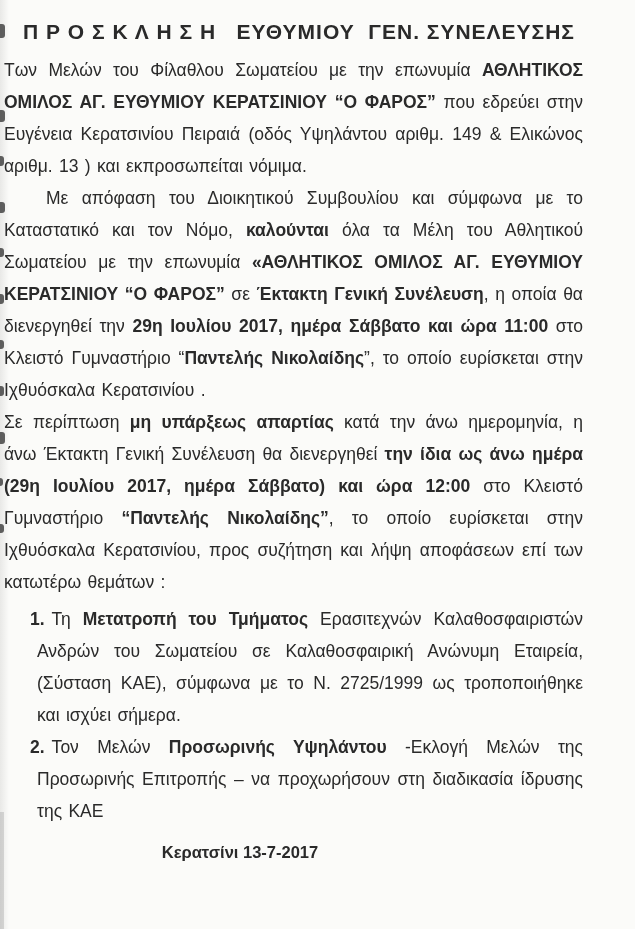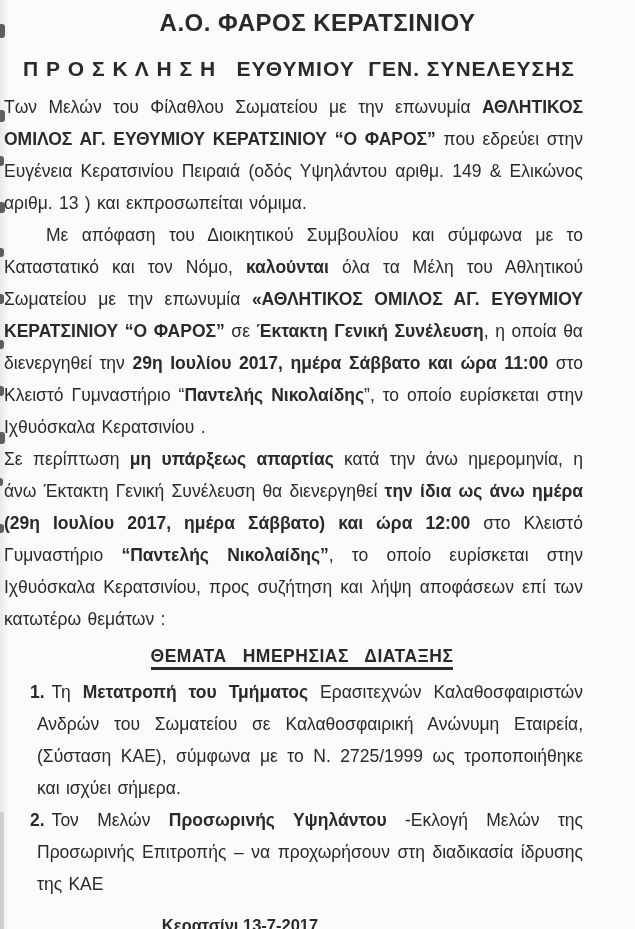--- a/index.html
+++ b/index.html
@@ -93,33 +93,29 @@
   <i class="artifact" style="top:202px;height:11px;width:5px"></i>
   <i class="artifact" style="top:248px;height:9px;width:4px"></i>
   <i class="artifact" style="top:294px;height:10px;width:4px"></i>
   <i class="artifact" style="top:340px;height:9px;width:4px"></i>
   <i class="artifact" style="top:386px;height:10px;width:4px"></i>
   <i class="artifact" style="top:432px;height:12px;width:5px"></i>
   <i class="artifact" style="top:478px;height:8px;width:3px"></i>
   <i class="artifact" style="top:524px;height:9px;width:4px"></i>
   <i class="artifact light" style="top:812px;height:117px;width:4px"></i>
 
-  <h1 class="title">Α.Ο. ΦΑΡΟΣ ΚΕΡΑΤΣΙΝΙΟΥ</h1>
 
   <h2 class="subtitle">Π Ρ Ο Σ Κ Λ Η Σ Η   ΕΥΘΥΜΙΟΥ  ΓΕΝ. ΣΥΝΕΛΕΥΣΗΣ</h2>
 
   <div class="bodytext">
     <p class="para"><span>Των Μελών του Φίλαθλου  Σωματείου  με την επωνυμία </span><span class="b">ΑΘΛΗΤΙΚΟΣ ΟΜΙΛΟΣ ΑΓ. ΕΥΘΥΜΙΟΥ ΚΕΡΑΤΣΙΝΙΟΥ  “Ο ΦΑΡΟΣ”</span><span>  που εδρεύει στην Ευγένεια Κερατσινίου Πειραιά (οδός Υψηλάντου αριθμ. 149 &amp; Ελικώνος αριθμ. 13 )  και εκπροσωπείται νόμιμα.</span></p>
     <p class="para indent"><span>Με απόφαση του Διοικητικού Συμβουλίου και σύμφωνα με το Καταστατικό και τον Νόμο, </span><span class="b u">καλούνται</span><span> όλα τα Μέλη  του Αθλητικού Σωματείου με την επωνυμία </span><span class="b">«ΑΘΛΗΤΙΚΟΣ ΟΜΙΛΟΣ ΑΓ. ΕΥΘΥΜΙΟΥ ΚΕΡΑΤΣΙΝΙΟΥ  “Ο ΦΑΡΟΣ”</span><span> σε </span><span class="b u">Έκτακτη Γενική Συνέλευση</span><span>, η οποία θα διενεργηθεί την  </span><span class="b u">29η  Ιουλίου 2017</span><span class="b">, </span><span class="b">ημέρα  Σάββατο  και ώρα 11:00</span><span> στο Κλειστό Γυμναστήριο “</span><span class="b">Παντελής Νικολαίδης</span><span>”, το οποίο ευρίσκεται στην  Ιχθυόσκαλα Κερατσινίου .</span></p>
     <p class="para"><span>Σε περίπτωση </span><span class="b u">μη υπάρξεως απαρτίας</span><span> κατά την άνω ημερομηνία, η άνω Έκτακτη  Γενική Συνέλευση θα διενεργηθεί </span><span class="b u">την ίδια ως άνω ημέρα (29η  Ιουλίου 2017</span><span class="b">, </span><span class="b">ημέρα  Σάββατο)</span><span>  </span><span class="b u">και ώρα 12:00</span><span> στο Κλειστό Γυμναστήριο </span><span class="b">“Παντελής Νικολαίδης”</span><span>, το οποίο ευρίσκεται στην Ιχθυόσκαλα Κερατσινίου, προς συζήτηση και λήψη αποφάσεων επί των κατωτέρω θεμάτων :</span></p>
   </div>
 
-  <div class="agenda-heading">
-    <span class="head-text">ΘΕΜΑΤΑ   ΗΜΕΡΗΣΙΑΣ   ΔΙΑΤΑΞΗΣ</span>
-  </div>
 
   <div class="agenda-items">
     <div class="item"><span class="item-number">1.</span><span class="item-text"><span>Τη </span><span class="b">Μετατροπή του Τμήματος</span><span> Ερασιτεχνών Καλαθοσφαιριστών Ανδρών του Σωματείου σε Καλαθοσφαιρική Ανώνυμη Εταιρεία, (Σύσταση ΚΑΕ), σύμφωνα με το Ν.  2725/1999 ως τροποποιήθηκε και ισχύει σήμερα.</span></span></div>
     <div class="item"><span class="item-number">2.</span><span class="item-text"><span>Τον Μελών </span><span class="b">Προσωρινής Υψηλάντου</span><span> -Εκλογή Μελών της Προσωρινής Επιτροπής –  να προχωρήσουν στη διαδικασία ίδρυσης της ΚΑΕ</span></span></div>
   </div>
 
   <div class="date-line">Κερατσίνι 13-7-2017</div>
 
 </div>
 

